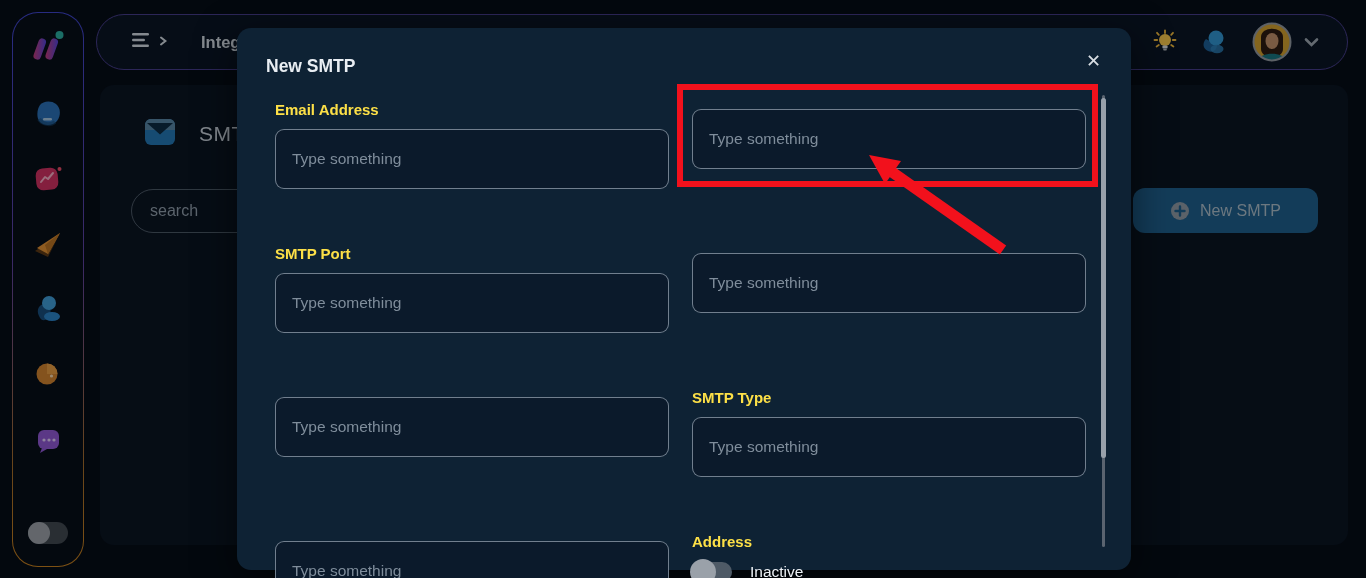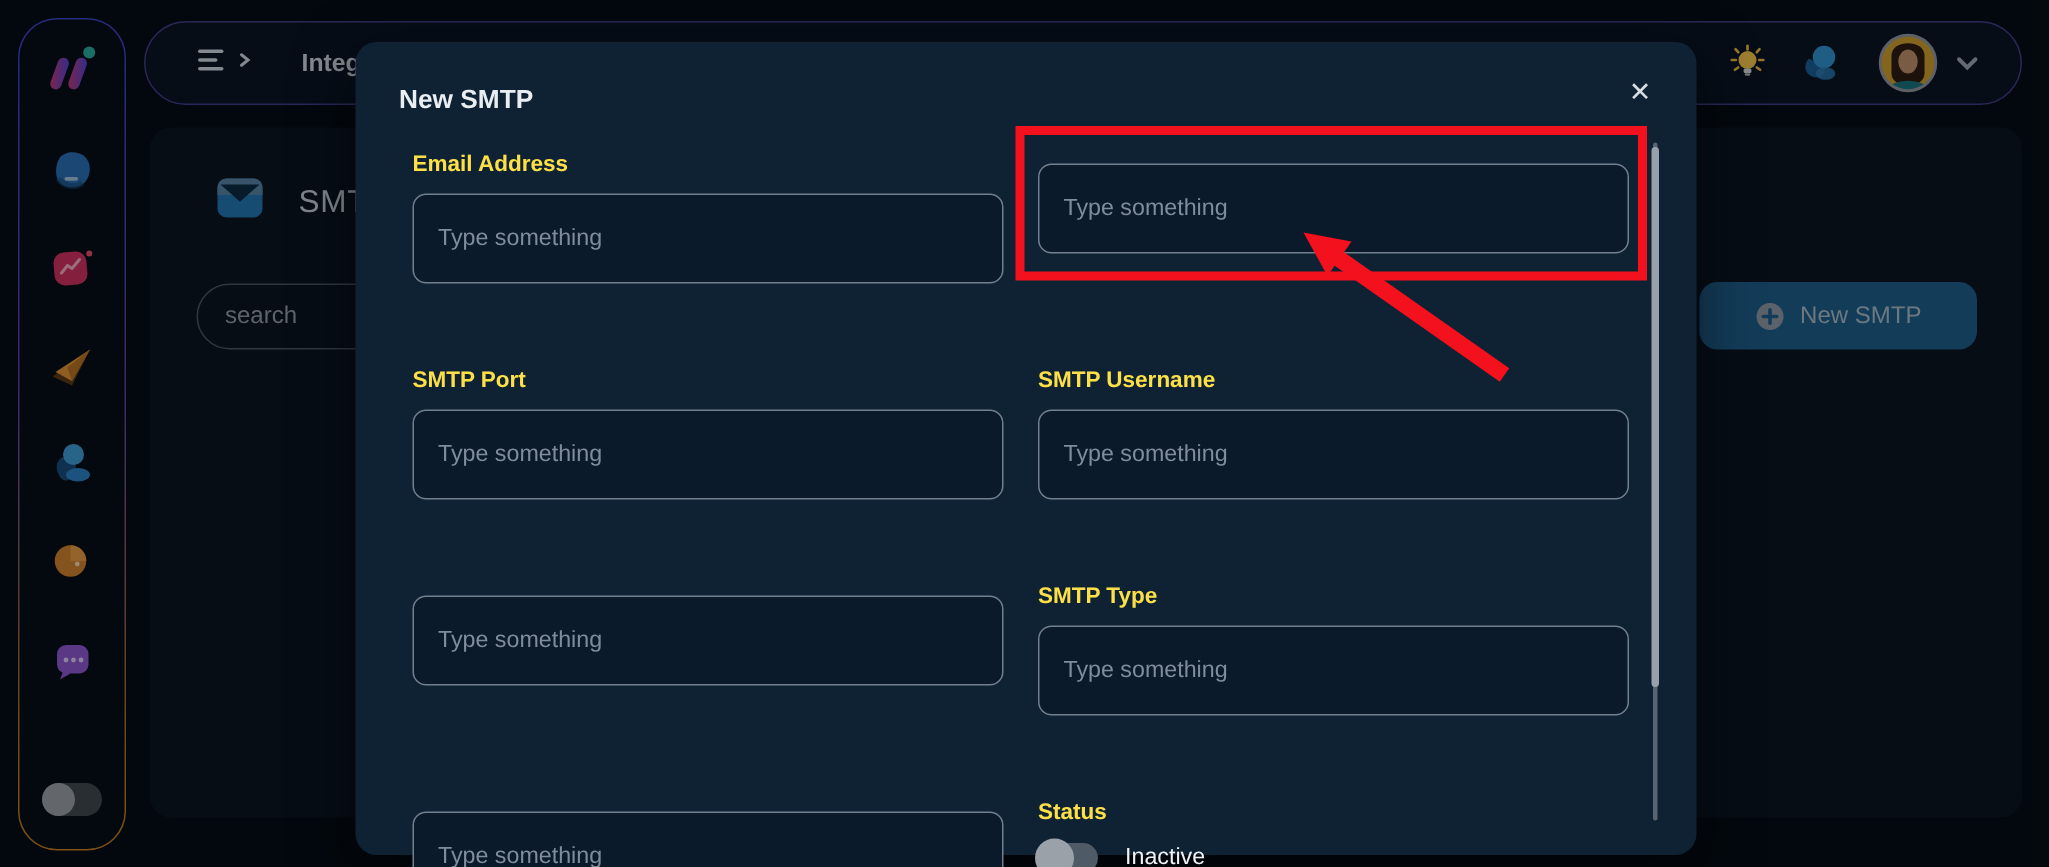--- a/index.html
+++ b/index.html
@@ -258,35 +258,34 @@
         <input type="text" placeholder="Type something" style="">
       </div>
       <div class="field">
         <input type="text" placeholder="Type something" style="">
       </div>
       <div class="field">
         <div class="flabel">SMTP Port</div>
         <input type="text" placeholder="Type something" style="">
       </div>
       <div class="field">
-        <div class="flabel">SMTP Username</div>
         <input type="text" placeholder="Type something" style="">
       </div>
       <div class="field">
         <input type="text" placeholder="Type something" style="">
       </div>
       <div class="field">
         <div class="flabel">SMTP Type</div>
         <input type="text" placeholder="Type something" style="">
       </div>
       <div class="field">
         <input type="text" placeholder="Type something" style="">
       </div>
       <div class="field">
-        <div class="flabel">Status</div>
+        <div class="flabel">Address</div>
         <div class="toggle-row">
           <div class="m-toggle">
             <div class="m-toggle-knob"></div>
           </div>
           <span class="status-text">Inactive</span>
         </div>
       </div>
     </div>
 
     <div class="msb-track"></div>

